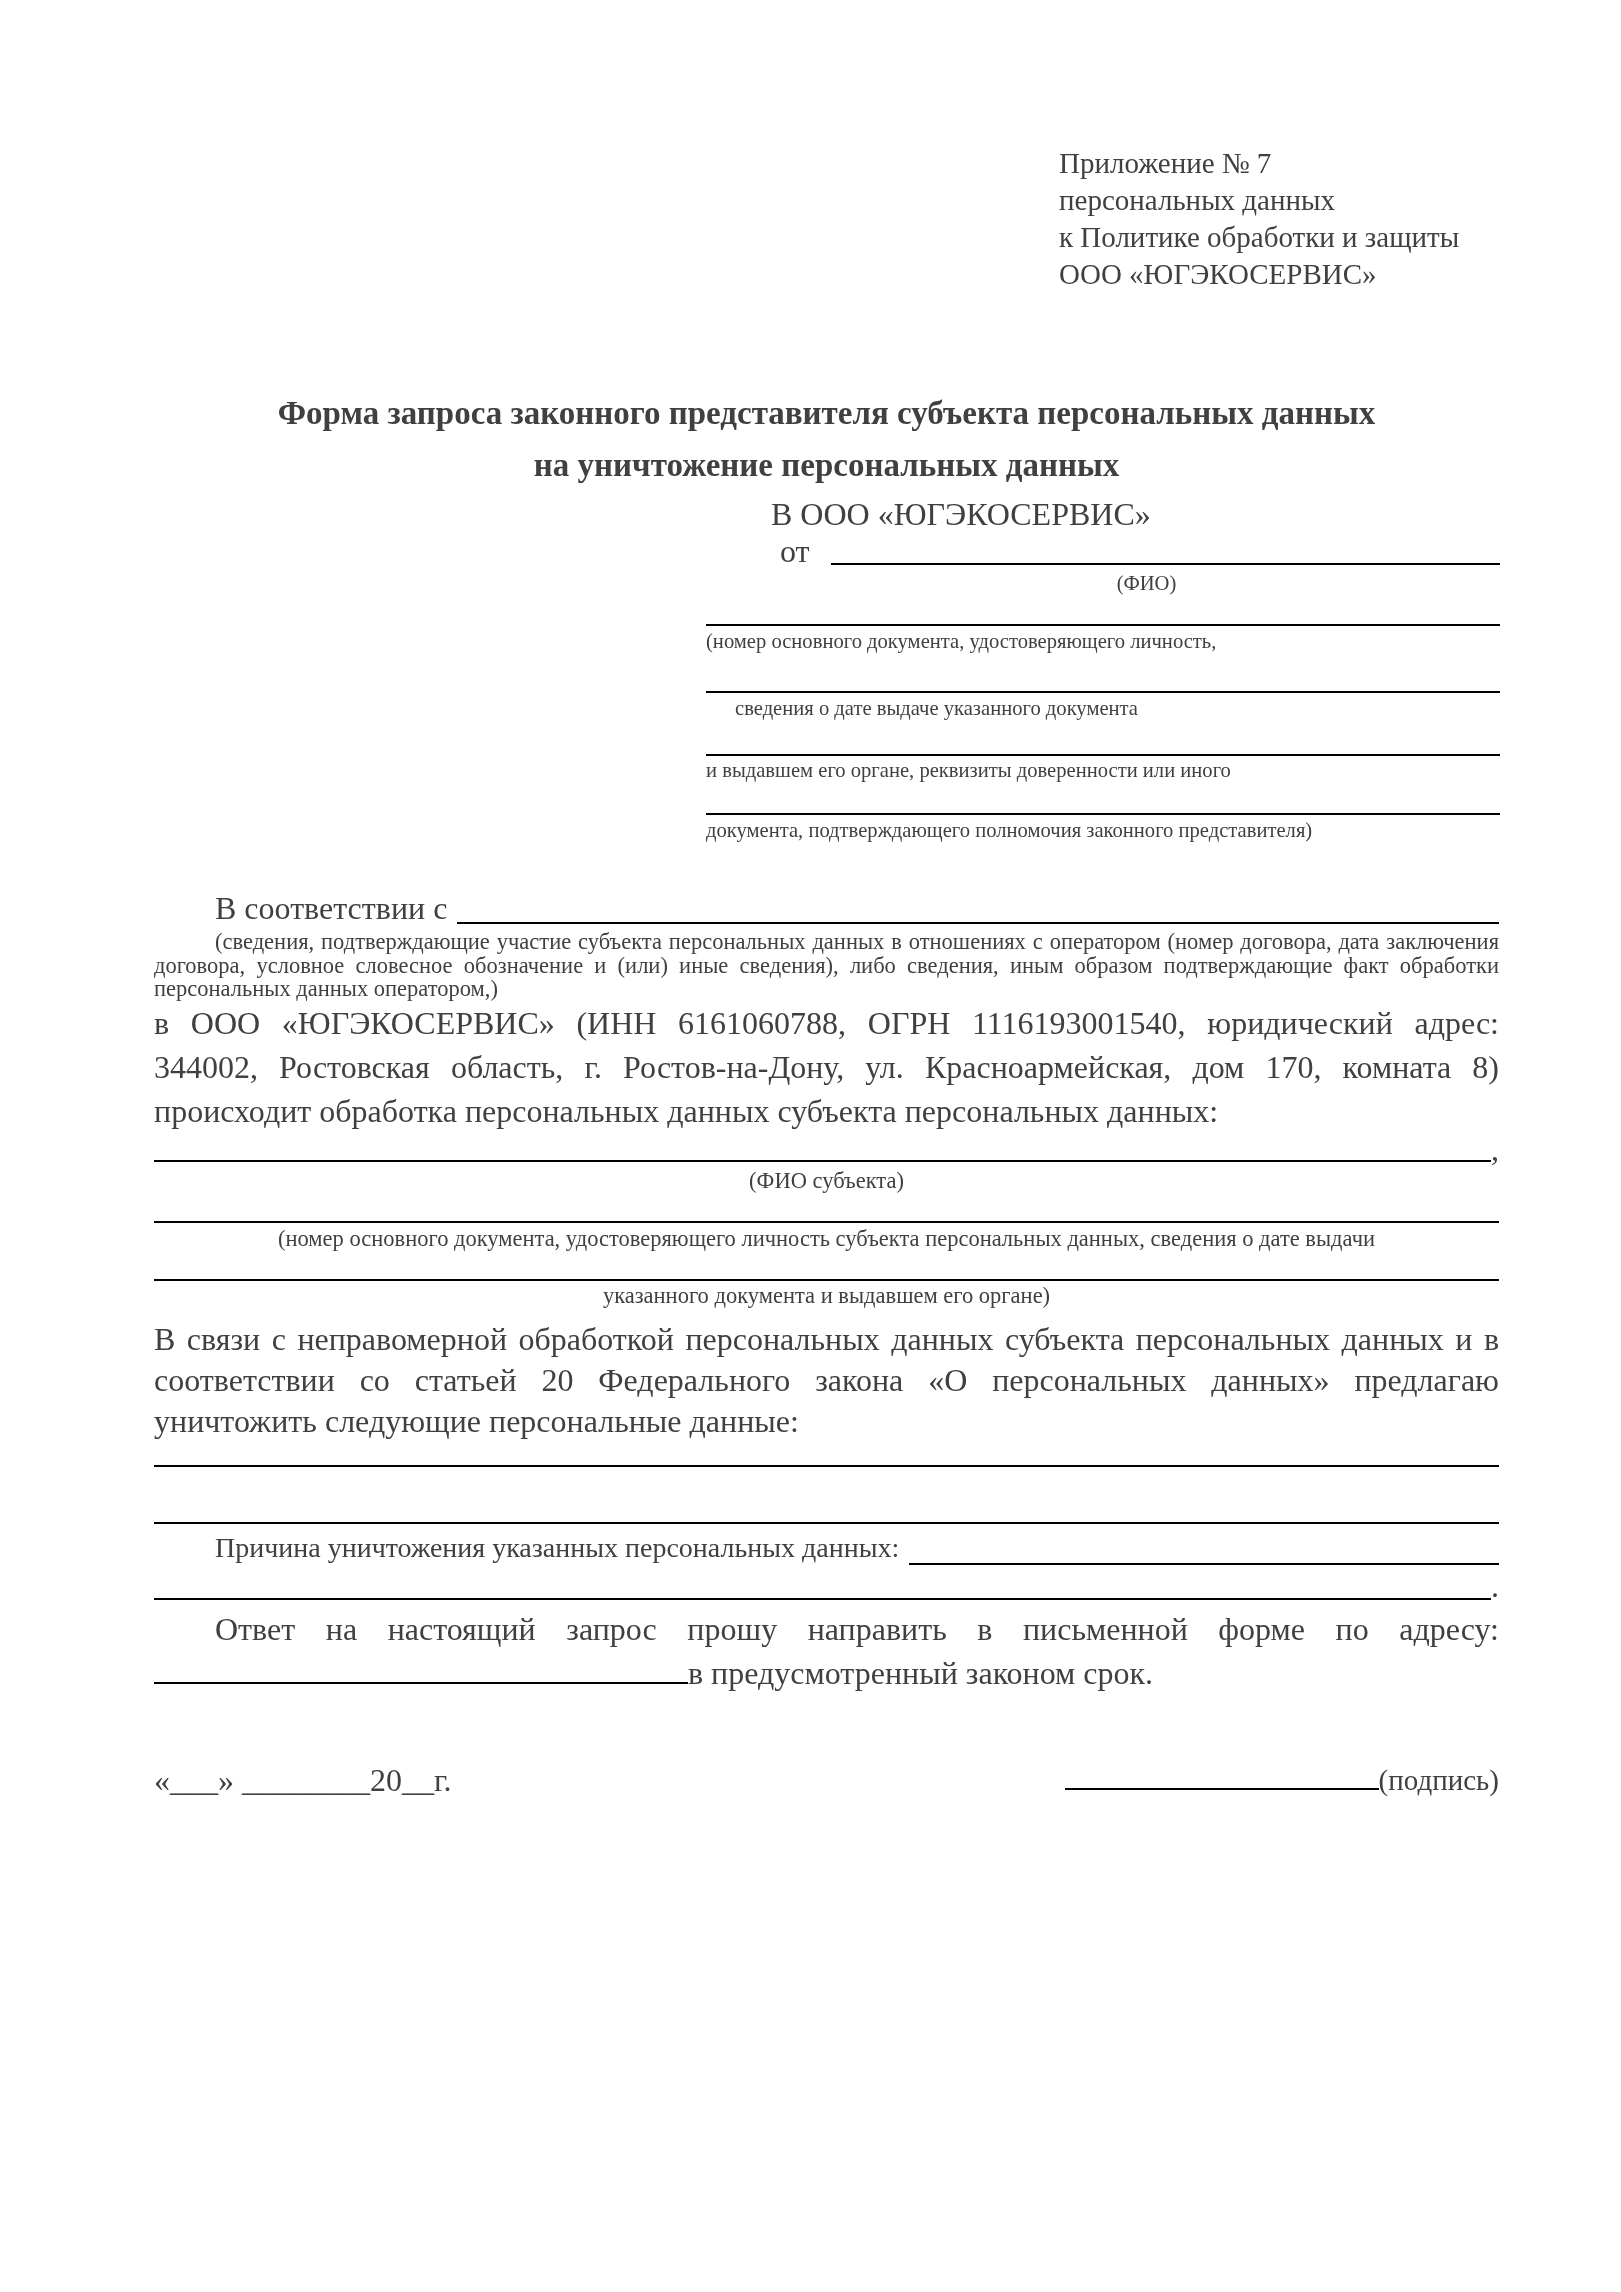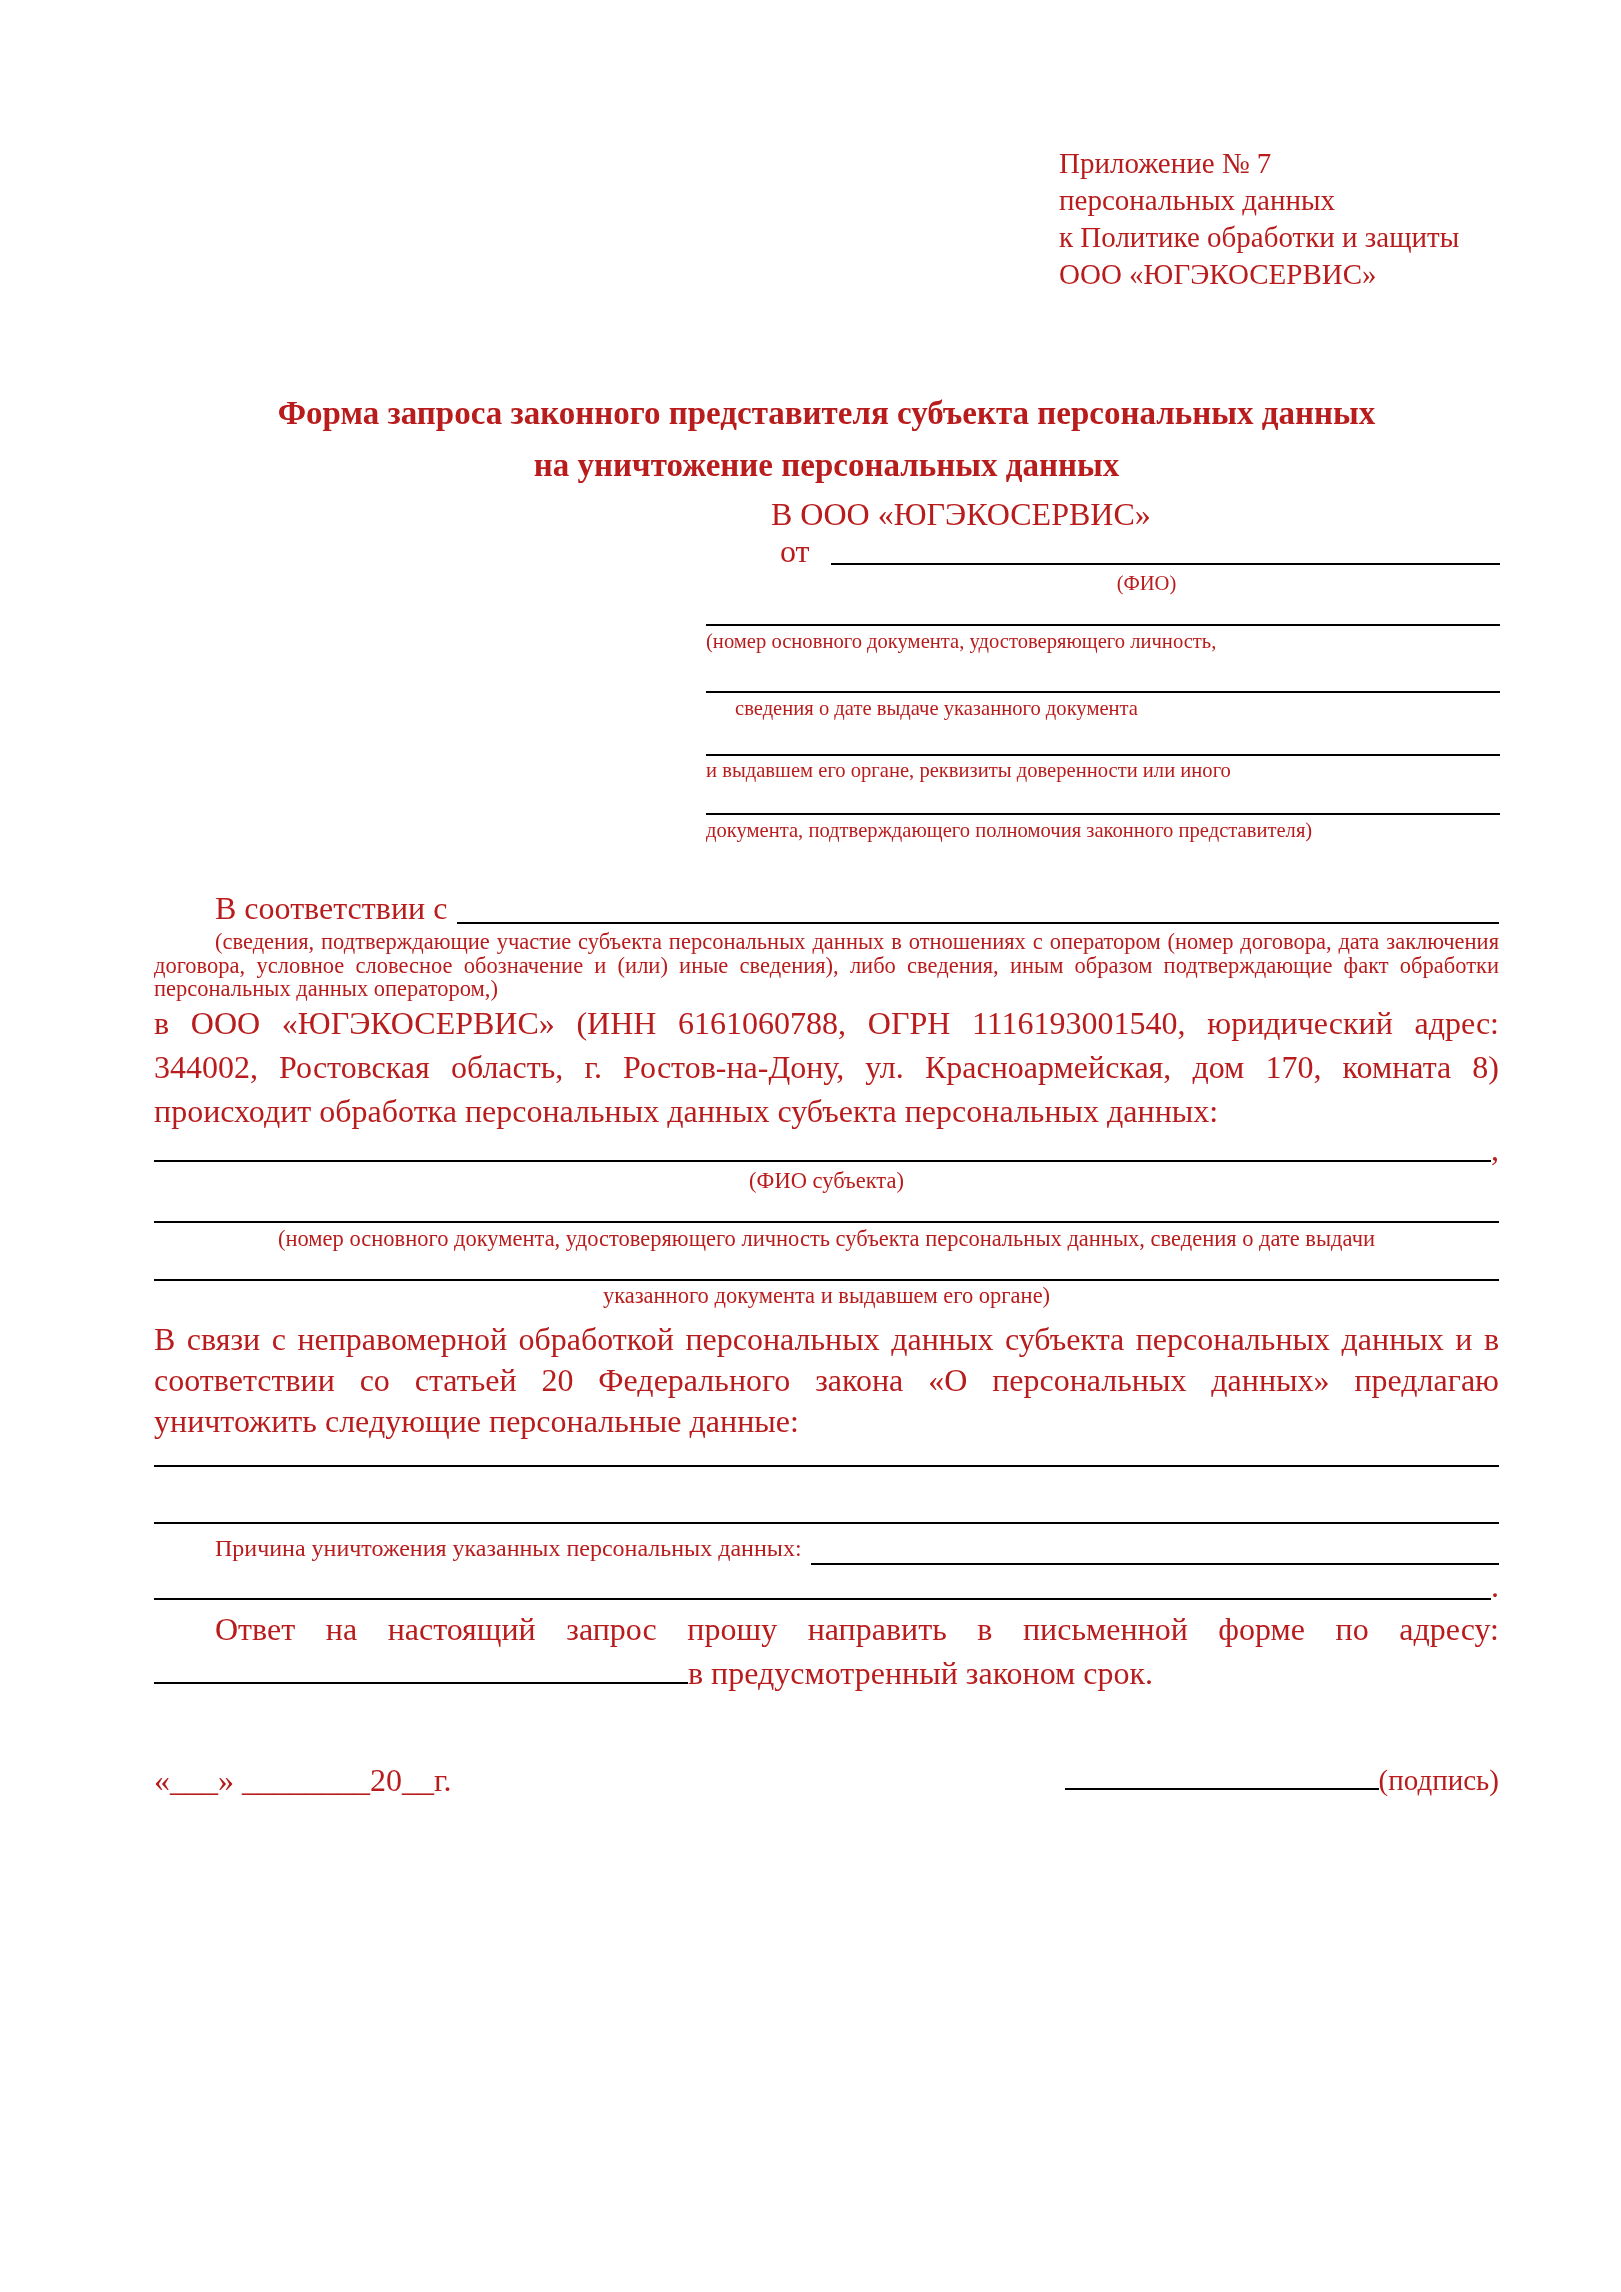--- a/index.html
+++ b/index.html
@@ -1,21 +1,21 @@
 <!DOCTYPE html>
 <html><head>
 <meta charset="utf-8">
 <style>
   * { margin:0; padding:0; box-sizing:border-box; }
   html,body { background:#ffffff; }
   .page {
     position:relative;
     width:1621px; height:2293px;
     background:#ffffff;
-    color:#b91c1c;
+    color:#404040;
     font-family:"Liberation Serif","DejaVu Serif",serif;
     overflow:hidden;
   }
   .content { padding-left:154px; padding-right:122px; }
 
   
   .appendix { margin:145px 0 0 905px; font-size:29px; line-height:37px; }
 
   
   .title { margin-top:94px; font-size:33px; line-height:52px; font-weight:bold; text-align:center; }
@@ -46,21 +46,21 @@
 
   .subject-row { display:flex; line-height:33px; margin-top:0; font-size:32px; }
   .subject-row .fill { flex:1; border-bottom:2.9px solid #000; margin-bottom:3.9px; }
 
   .caption-mid { font-size:22.5px; line-height:25.5px; text-align:center; margin-top:2px; }
   .m1 { margin-top:27.4px; } .m2 { margin-top:27.4px; }
   .cm { margin-top:2.9px; }
 
   .b1 { margin-top:23.5px; } .b2 { margin-top:55px; }
 
-  .reason-row { display:flex; line-height:44px; margin-top:2px; font-size:24px; }
+  .reason-row { display:flex; line-height:44px; margin-top:2px; font-size:28px; }
   .reason-row .label { padding-left:61px; white-space:nowrap; }
   .reason-row .fill  { flex:1; border-bottom:2.9px solid #000; margin-bottom:5.9px; margin-left:9.8px; }
   .reason2-row { display:flex; line-height:33px; font-size:32px; }
   .reason2-row .fill { flex:1; border-bottom:2.9px solid #000; margin-bottom:3.9px; }
 
   .answer { margin-top:3.9px; text-indent:61px; }
   .inline-line { display:inline-block; width:534px; border-bottom:2.9px solid #000; }
 
   .footer-row { display:flex; justify-content:space-between; align-items:center; margin-top:65px; font-size:32px; line-height:39px; }
   .sig { white-space:nowrap; }

